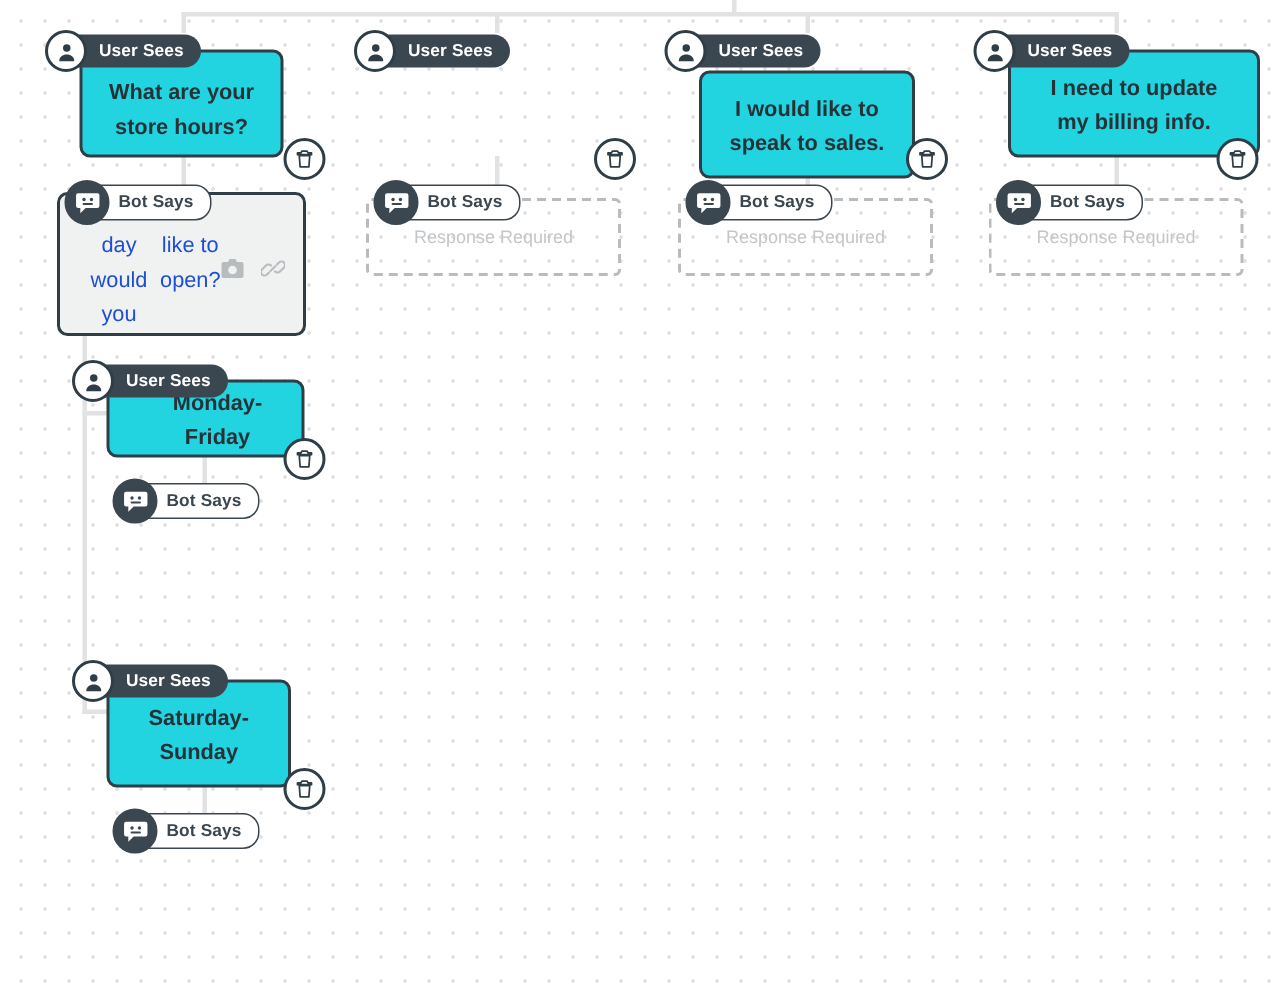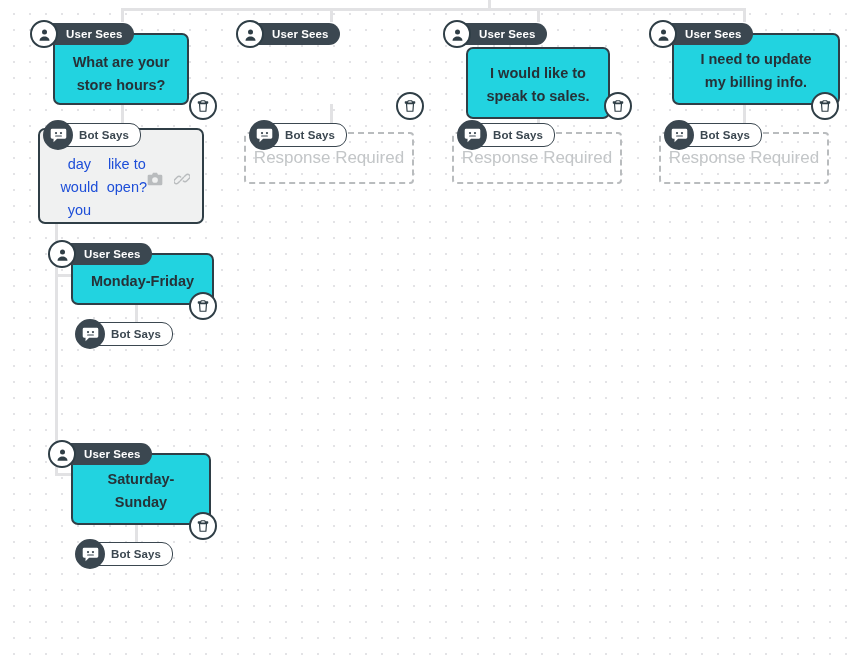--- a/index.html
+++ b/index.html
@@ -58,21 +58,21 @@
   
   .card-empty{
     position:absolute;
     background:transparent;
     border:2px dashed #b9bcbe;
     border-radius:4px;
     box-sizing:border-box;
     display:flex;align-items:center;justify-content:center;
     text-align:center;
     color:#c3c6c8;
-    font-size:17px;
+    font-size:12px;
   }
 
   
   .badge{
     position:absolute;
     display:flex;align-items:center;
     height:22px;
     border-radius:11px;
     padding:0 11px 0 24px;
     font-size:11.5px;
@@ -193,21 +193,21 @@
       <svg width="17" height="15" viewBox="0 0 24 21" aria-hidden="true">
         <path d="M3 1h18a2 2 0 0 1 2 2v10a2 2 0 0 1-2 2H10l-5 5v-5H3a2 2 0 0 1-2-2V3a2 2 0 0 1 2-2z" fill="#ffffff"></path>
         <circle cx="8.5" cy="7" r="1.6" fill="#3b4750"></circle>
         <circle cx="15.5" cy="7" r="1.6" fill="#3b4750"></circle>
         <path d="M8 11.2h8" stroke="#3b4750" stroke-width="1.7" stroke-linecap="round" fill="none"></path>
       </svg>
     </span>
     <span>Bot Says</span>
   </div>
 
-  <div class="card-user" style="left:71px;top:253px;width:143px;height:52px;">
+  <div class="card-user" style="left:71px;top:253px;width:132px;height:52px;padding-left:30px;">
     <span class="card-text">Monday-Friday</span>
   </div>
   <div class="badge badge-user" style="left:60px;top:243px;">
     <span class="avatar avatar-user">
       <svg width="15" height="15" viewBox="0 0 24 24" aria-hidden="true">
         <circle cx="12" cy="8" r="4" fill="#2f3e46"></circle>
         <path d="M4 22c0-4.4 3.6-7 8-7s8 2.6 8 7z" fill="#2f3e46"></path>
       </svg>
     </span>
     <span>User Sees</span>
@@ -223,21 +223,21 @@
       <svg width="17" height="15" viewBox="0 0 24 21" aria-hidden="true">
         <path d="M3 1h18a2 2 0 0 1 2 2v10a2 2 0 0 1-2 2H10l-5 5v-5H3a2 2 0 0 1-2-2V3a2 2 0 0 1 2-2z" fill="#ffffff"></path>
         <circle cx="8.5" cy="7" r="1.6" fill="#3b4750"></circle>
         <circle cx="15.5" cy="7" r="1.6" fill="#3b4750"></circle>
         <path d="M8 11.2h8" stroke="#3b4750" stroke-width="1.7" stroke-linecap="round" fill="none"></path>
       </svg>
     </span>
     <span>Bot Says</span>
   </div>
 
-  <div class="card-user" style="left:71px;top:453px;width:140px;height:72px;">
+  <div class="card-user" style="left:71px;top:453px;width:123px;height:72px;">
     <span class="card-text">Saturday-Sunday</span>
   </div>
   <div class="badge badge-user" style="left:60px;top:443px;">
     <span class="avatar avatar-user">
       <svg width="15" height="15" viewBox="0 0 24 24" aria-hidden="true">
         <circle cx="12" cy="8" r="4" fill="#2f3e46"></circle>
         <path d="M4 22c0-4.4 3.6-7 8-7s8 2.6 8 7z" fill="#2f3e46"></path>
       </svg>
     </span>
     <span>User Sees</span>

